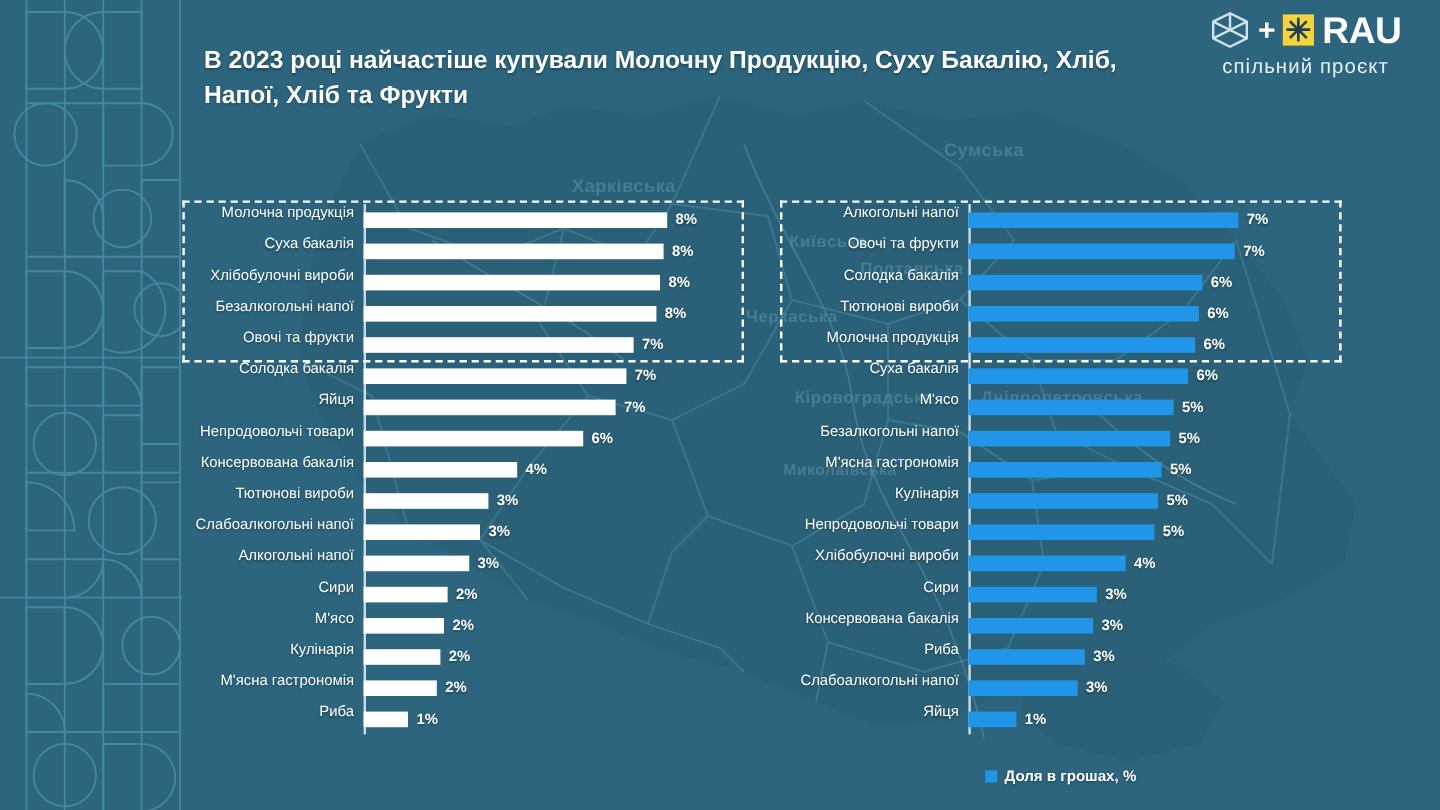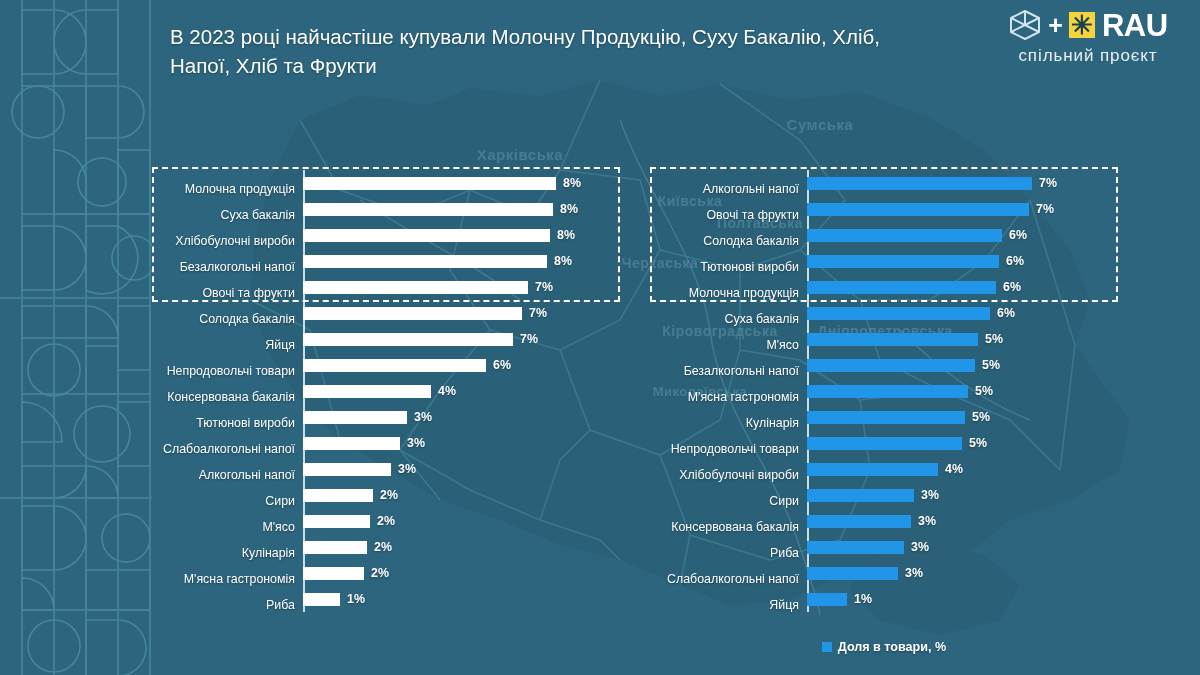--- a/index.html
+++ b/index.html
@@ -30,22 +30,22 @@
     position:absolute;left:0;top:0;width:152px;height:675px;z-index:1;
     overflow:hidden;
   }
   #bg-pattern svg{display:block;}
 
   
   #header{
     position:absolute;left:0;top:0;width:1200px;height:152px;z-index:5;
   }
   #title-block{
-    position:absolute;left:170px;top:22px;width:800px;
-    font-size:20.5px;line-height:29px;font-weight:normal;
+    position:absolute;left:170px;top:36px;width:800px;
+    font-size:20.5px;line-height:29px;font-weight:bold;
     text-shadow:0 1px 2px rgba(0,0,0,.30);
   }
   #title-block .tline{display:block;white-space:nowrap;}
 
   
   #logo{
     position:absolute;right:24px;top:6px;width:176px;height:62px;z-index:6;
     display:flex;flex-direction:column;align-items:center;
   }
   #logo-row{display:flex;align-items:center;gap:6px;height:38px;}
@@ -68,21 +68,21 @@
 
   .highlight-box{
     position:absolute;left:0;top:0;width:100%;height:135px;
     border:2px dashed #ffffff;
     box-sizing:border-box;
     z-index:3;pointer-events:none;
   }
 
   .rows{position:absolute;left:0;top:0;width:100%;}
   .row{
-    height:26px;display:flex;align-items:flex-end;position:relative;
+    height:26px;display:flex;align-items:flex-start;position:relative;
   }
   .row-label{
     width:151px;flex:0 0 151px;text-align:right;
     font-size:12.4px;white-space:nowrap;
     padding-right:8px;box-sizing:border-box;
     text-shadow:0 1px 2px rgba(0,0,0,.35);
   }
   #chart-right .row-label{width:157px;flex:0 0 157px;}
   .bar-area{
     position:relative;flex:1 1 auto;height:26px;display:flex;align-items:center;
@@ -484,15 +484,15 @@
       <div class="row">
         <div class="row-label">Яйця</div>
         <div class="bar-area">
           <div class="bar" style="width: 40px;"></div>
           <div class="bar-value">1%</div>
         </div>
       </div>
     </div>
   <div class="legend" style="top: 470px;">
     <span class="legend-swatch"></span>
-    <span>Доля в товари, %</span>
+    <span>Доля в грошах, %</span>
   </div>
 </div>
 
 </body></html>

